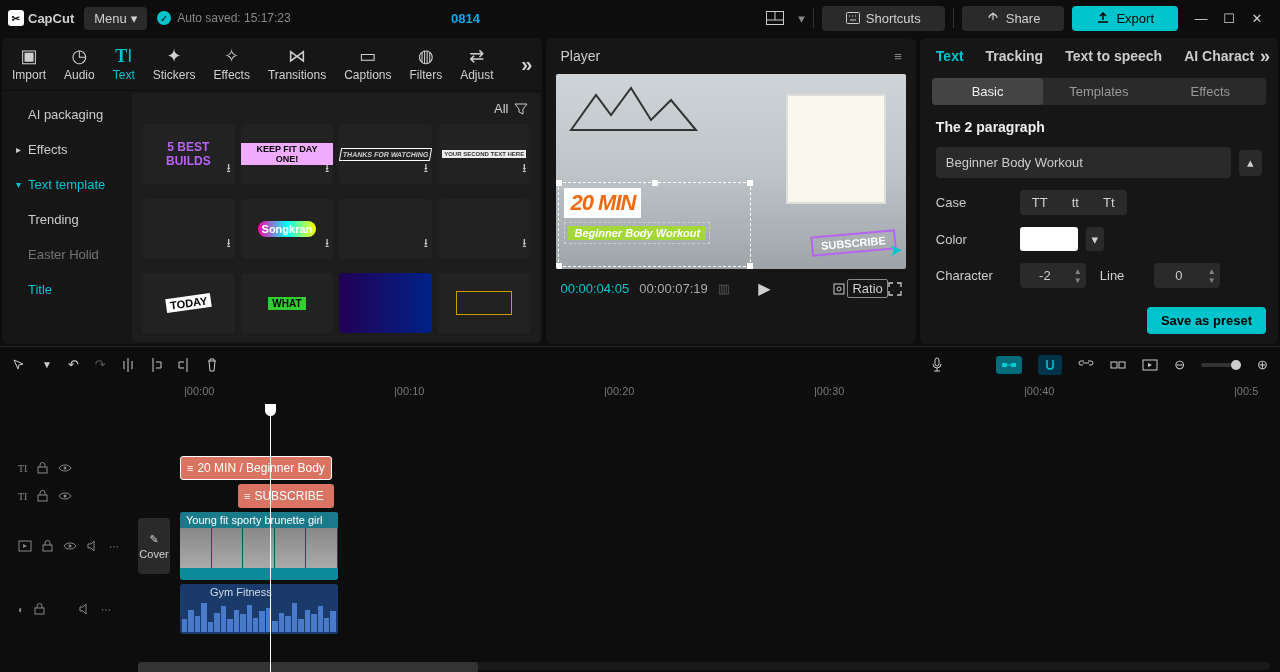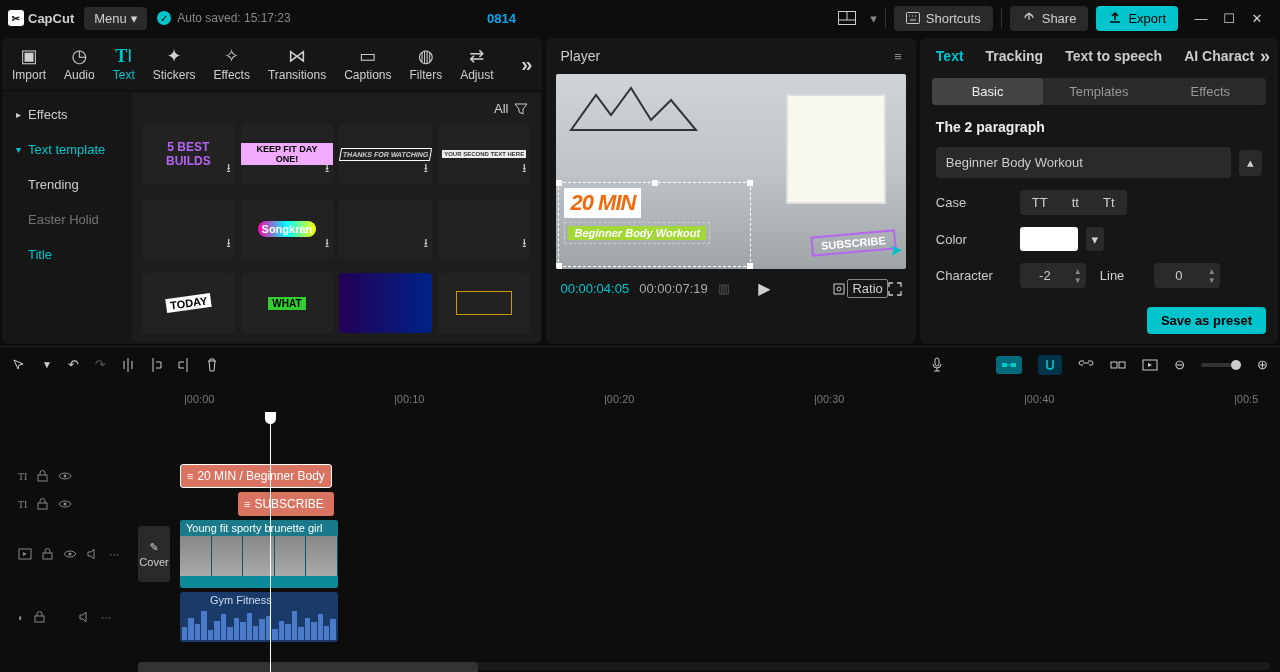--- a/index.html
+++ b/index.html
@@ -7,21 +7,21 @@
 
 
 .titlebar { height: 36px; background: #0d0d0d; display: flex; align-items: center; padding: 0 8px; gap: 10px; }
 .logo { display: flex; align-items: center; gap: 4px; font-weight: 600; }
 .logo-icon { width: 16px; height: 16px; background: #fff; border-radius: 3px; display: inline-flex; align-items: center; justify-content: center; color: #000; font-size: 10px; font-weight: bold; }
 .menu-btn { background: #2a2a2a; padding: 4px 10px; border-radius: 4px; display: flex; align-items: center; gap: 4px; cursor: pointer; }
 .autosave { display: flex; align-items: center; gap: 6px; color: #888; font-size: 12px; }
 .autosave-check { width: 14px; height: 14px; background: #00c4cc; border-radius: 50%; display: inline-flex; align-items: center; justify-content: center; color: #000; font-size: 10px; }
 .project-title { flex: 1; text-align: center; font-weight: 600; color: #0ea5e9; margin-left:-120px;}
 .titlebar-right { display: flex; align-items: center; gap: 8px; }
-.tb-btn { background: #2a2a2a; padding: 5px 12px; border-radius: 4px; display: flex; align-items: center; gap: 6px; cursor: pointer; font-weight: 500; }
+.tb-btn { background: #2a2a2a; padding: 5px 24px; border-radius: 4px; display: flex; align-items: center; gap: 6px; cursor: pointer; font-weight: 500; }
 .tb-btn.export { background: #00c4cc; color: #000; }
 .win-ctrl { display: flex; gap: 14px; padding: 0 8px; }
 .win-ctrl span { width: 14px; display: inline-flex; justify-content: center; cursor: pointer; }
 .tb-sep { width: 1px; height: 20px; background: #333; }
 .layout-icon { padding: 4px 6px; cursor:pointer; }
 
 
 .main { display: flex; flex: 1; min-height: 0; }
 .panel { background: #161616; border-radius: 6px; margin: 2px; display: flex; flex-direction: column; }
 
@@ -101,21 +101,21 @@
 
 .timeline { height: 326px; background: #0d0d0d; display: flex; flex-direction: column; }
 .tl-toolbar { height: 36px; display: flex; align-items: center; padding: 0 12px; gap: 16px; border-top:1px solid #222;}
 .tl-toolbar .sep{ flex:1;}
 .tl-tool { cursor: pointer; color:#ccc; display:flex; align-items:center;}
 .tl-tool.dim{color:#555;}
 .tl-toolbar .chip{ background:#00344a; padding:3px 5px; border-radius:3px;}
 .tl-toolbar .chip.active{background:#006b7a;}
 .zoom-slider{ width:40px; height:4px; background:#333; border-radius:2px; position:relative;}
 .zoom-slider .knob{position:absolute; right:0; top:-3px; width:10px; height:10px; background:#ccc; border-radius:50%;}
-.tl-ruler { height: 22px; display: flex; position:relative; background:#0d0d0d; font-size:11px; color:#777;margin-top:8px;}
+.tl-ruler { height: 22px; display: flex; position:relative; background:#0d0d0d; font-size:11px; color:#777;}
 .tl-ruler .r-gutter{width:180px;}
 .tl-ruler .tick{ position:absolute; top:3px;}
 .playhead{ position:absolute; top:0; bottom:0; width:1px; background:#fff; left:270px; z-index:5;}
 .playhead .ph-head{position:absolute; top:-2px; left:-5px; width:11px; height:14px; background:#fff; border-radius:2px 2px 6px 6px;}
 .tl-body { flex:1; position:relative; overflow:hidden;}
 .tl-scroll { position:absolute; left:138px; right:10px; bottom:2px; height:8px; background:#1a1a1a; border-radius:4px;}
 .tl-scroll .thumb{position:absolute; left:0; width:30%; top:0; bottom:0; background:#333; border-radius:4px;}
 .track { display:flex; align-items:center; height:28px; }
 .track.tall{height:72px;}
 .track.audio{height:54px;}
@@ -235,20 +235,24 @@
         </div>
       <div class="media-tab">
           <span class="mt-icon">⇄</span>
           <span>Adjust</span>
         </div>
       <span class="more">»</span>
     </div>
     <div class="left-body">
       <div class="left-sidebar">
         <div class="ls-item">
+            <span class="caret"></span>
+            <span>AI packaging</span>
+          </div>
+        <div class="ls-item">
             <span class="caret">▸</span>
             <span>Effects</span>
           </div>
         <div class="ls-item active">
             <span class="caret">▾</span>
             <span>Text template</span>
           </div>
         <div class="ls-item" style="padding-left:26px">
             <span>Trending</span>
           </div>

